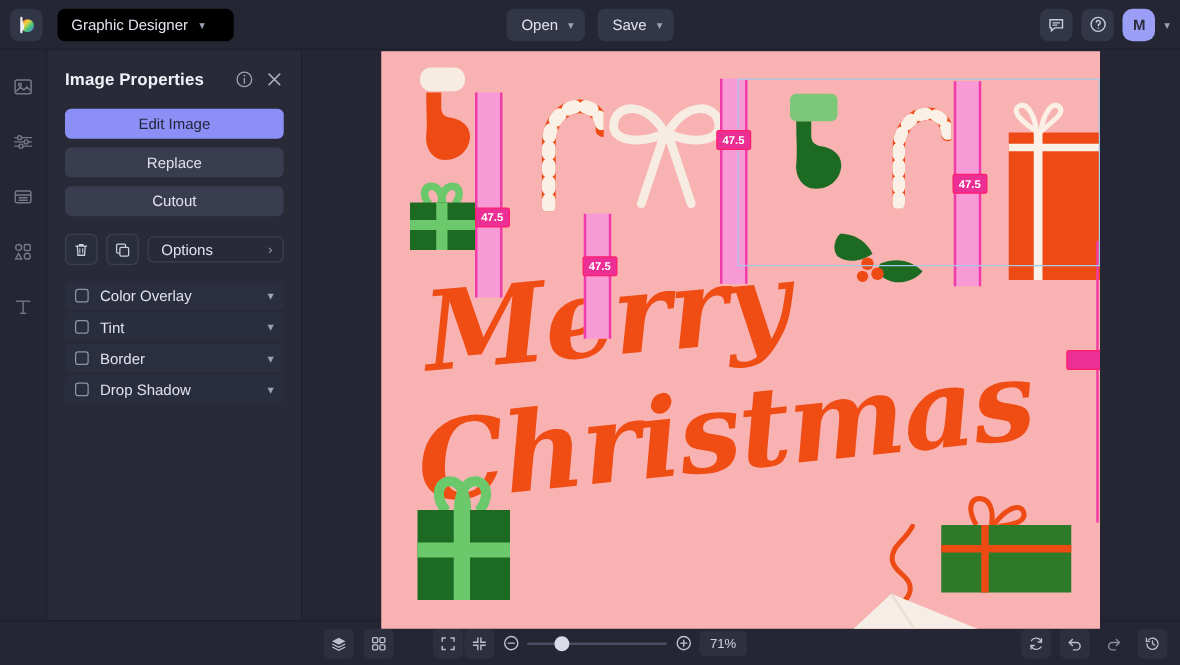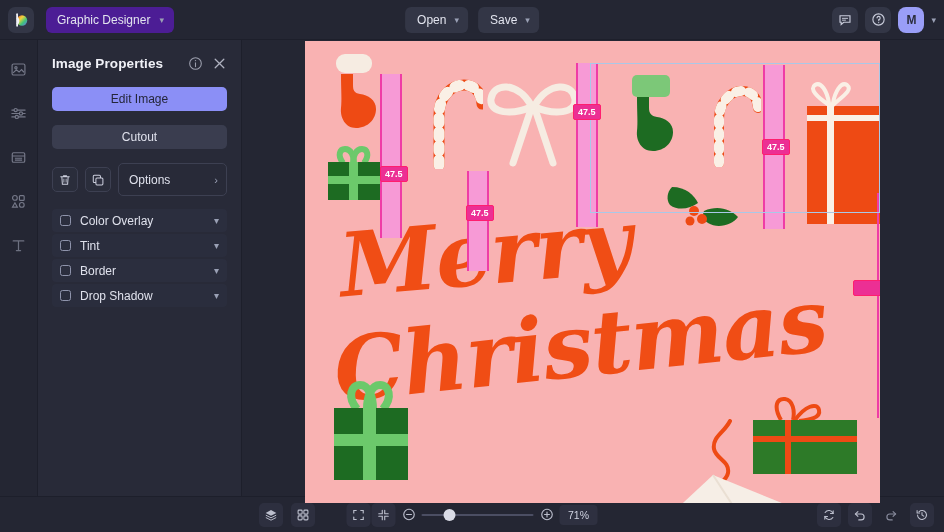--- a/index.html
+++ b/index.html
@@ -16,22 +16,22 @@
   .topbar {
     height:40px; flex:0 0 40px; background:#242633;
     display:flex; align-items:center; position:relative;
     border-bottom:1px solid #1d1f2b;
   }
   .logo {
     width:26px;height:26px;margin-left:8px;border-radius:7px;
     background:#333646; display:flex;align-items:center;justify-content:center;
   }
   .doc-chip {
-    margin-left:12px; height:26px; padding:0 10px 0 11px; border-radius:6px;
-    background:#4c1d95; display:flex;align-items:center;gap:9px;
+    margin-left:12px; height:26px; padding:0 23px 0 11px; border-radius:6px;
+    background:#000000; display:flex;align-items:center;gap:9px;
     font-size:12px; color:#e2e4ee; cursor:pointer;
   }
   .center-group {
     position:absolute; left:50%; transform:translateX(-50%);
     display:flex; gap:10px;
   }
   .tb-btn {
     height:26px; padding:0 9px 0 12px; border-radius:6px; background:#333646;
     display:flex;align-items:center;gap:8px; font-size:12px; color:#e2e4ee; cursor:pointer;
   }
@@ -82,21 +82,21 @@
   }
   .btn-wide { width:100%; }
 
   .tool-row { display:flex; gap:7px; margin:14px 0 13px 0; align-items:center; }
   .tool-sq {
     width:26px;height:25px;border-radius:5px;background:#32344454;
     border:1px solid #3d4052;
     display:flex;align-items:center;justify-content:center;cursor:pointer;
   }
   .options-btn {
-    flex:1; height:33px; border-radius:5px; border:1px solid #3d4052;
+    flex:1; height:21px; border-radius:5px; border:1px solid #3d4052;
     background:transparent; display:flex;align-items:center;
     padding:0 8px 0 10px; font-size:12px; color:#dfe1ec; cursor:pointer;
   }
   .options-btn .arrow { margin-left:auto; font-size:11px; color:#9aa0b5; }
 
   .eff-list { display:flex; flex-direction:column; gap:2px; }
   .eff-row {
     height:23px; background:#32344a4d; border-radius:4px;
     display:flex;align-items:center; padding:0 8px 0 8px; gap:9px;
     font-size:12px; color:#dfe1ec; cursor:pointer;
@@ -289,20 +289,23 @@
             </svg>
           </span>
         </div>
       </div>
 
       <div class="btn-primary">
         <span>Edit Image</span>
       </div>
 
       <div class="btn-row">
+        <div class="btn-sec">
+          <span>Replace</span>
+        </div>
       </div>
 
       <div class="btn-sec btn-wide">
         <span>Cutout</span>
       </div>
 
       <div class="tool-row">
         <div class="tool-sq">
           <svg width="14" height="14" viewBox="0 0 16 16" fill="none" stroke="#cdd0de" stroke-width="1.15">
             <path d="M3.1 4.4h9.8M6.4 4.4V3.2h3.2v1.2M4.4 4.4l.6 8.4h6l.6-8.4" stroke-linecap="round"></path>

